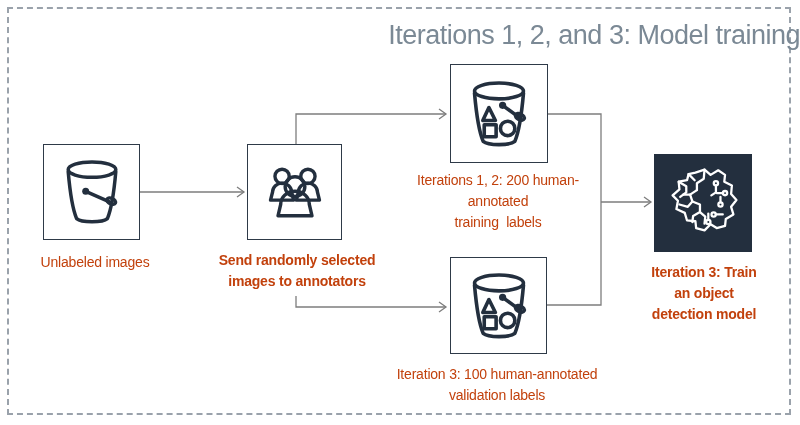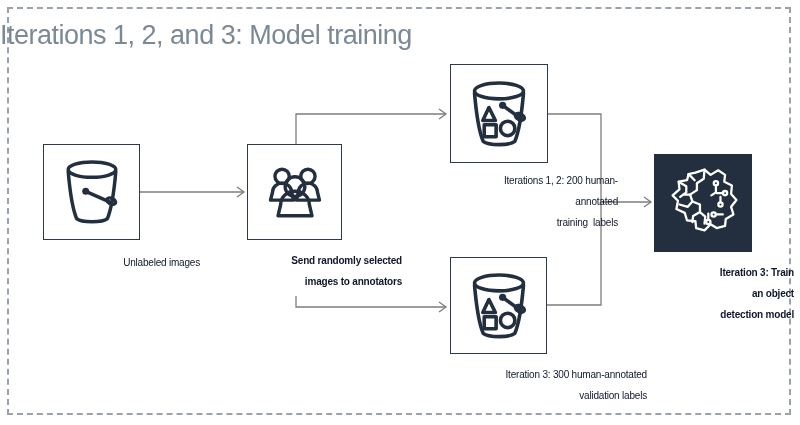--- a/index.html
+++ b/index.html
@@ -5,37 +5,37 @@
   html,body{margin:0;padding:0;background:#ffffff;}
   .canvas{
     position:relative;width:800px;height:425px;background:#ffffff;
     font-family:"Liberation Sans", sans-serif;overflow:hidden;
   }
   .frame{
     position:absolute;left:7px;top:7px;width:784px;height:408px;
     border:2px dashed #9aa2ab;box-sizing:border-box;
   }
   .title{
-    position:absolute;left:0;top:20px;width:800px;text-align:left;
+    position:absolute;left:0;top:20px;width:800px;text-align:right;
     font-size:27px;letter-spacing:-0.5px;color:#7b8995;
   }
   .node-box{
     position:absolute;background:#ffffff;border:1.5px solid #2e3a48;
     box-sizing:border-box;display:flex;align-items:center;justify-content:center;
     z-index:1;
   }
   .node-box.dark{background:#232f3e;border-color:#232f3e;}
   #box-unlabeled{left:43px;top:144px;width:97px;height:96px;}
   #box-annotators{left:247px;top:144px;width:95px;height:96px;}
   #box-training{left:450px;top:64px;width:98px;height:99px;}
   #box-validation{left:450px;top:257px;width:97px;height:97px;}
   #box-ml{left:654px;top:154px;width:98px;height:98px;}
   .lbl{
-    position:absolute;color:#0f172a;font-size:10px;line-height:21px;
-    text-align:right;white-space:pre-wrap;letter-spacing:-0.2px;z-index:2;
+    position:absolute;color:#c2410c;font-size:14px;line-height:21px;
+    text-align:center;white-space:pre-wrap;letter-spacing:-0.2px;z-index:2;
   }
   #lbl-unlabeled{left:-10px;top:252px;width:210px;}
   #lbl-annotators{left:192px;top:250px;width:210px;font-weight:bold;}
   #lbl-training{left:378px;top:170px;width:240px;}
   #lbl-validation{left:347px;top:364px;width:300px;}
   #lbl-ml{left:614px;top:262px;width:180px;font-weight:bold;}
   .connectors{position:absolute;left:0;top:0;z-index:0;}
   .connectors path{stroke:#7d7d7d;stroke-width:1.3;fill:none;}
   .icon-navy{stroke:#232f3e;fill:none;stroke-width:5;stroke-linecap:round;stroke-linejoin:round;}
   .icon-white{stroke:#ffffff;fill:none;stroke-width:3;stroke-linecap:round;stroke-linejoin:round;}
@@ -145,19 +145,19 @@
       </g>
     </svg>
   </div>
 
   <div class="lbl" id="lbl-unlabeled">Unlabeled images</div>
   <div class="lbl" id="lbl-annotators">Send randomly selected
 images to annotators</div>
   <div class="lbl" id="lbl-training">Iterations 1, 2: 200 human-
 annotated
 training  labels</div>
-  <div class="lbl" id="lbl-validation">Iteration 3: 300 human-annotated
+  <div class="lbl" id="lbl-validation">Iteration 3: 100 human-annotated
 validation labels</div>
   <div class="lbl" id="lbl-ml">Iteration 3: Train
 an object
 detection model</div>
 
 </div>
 
 </body></html>

